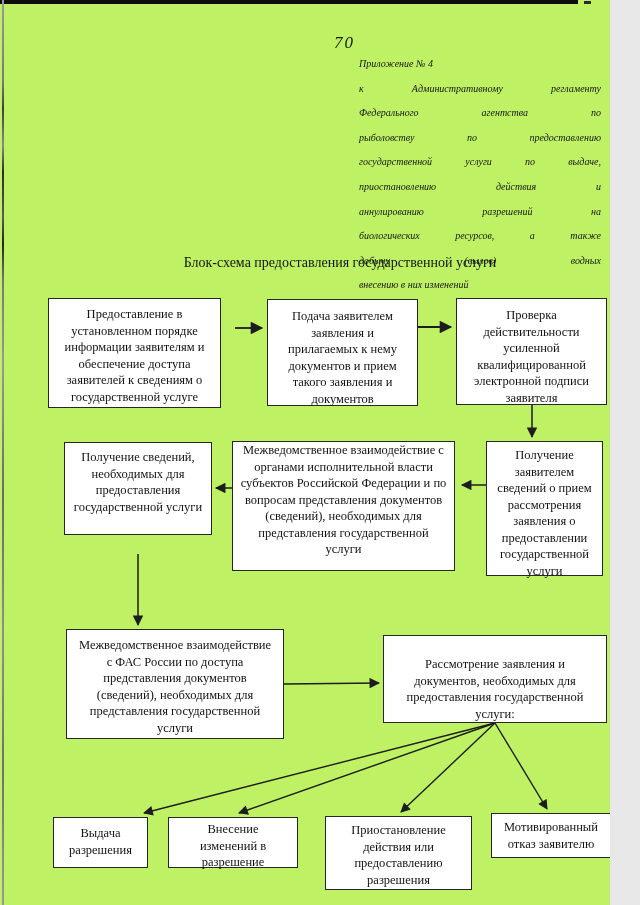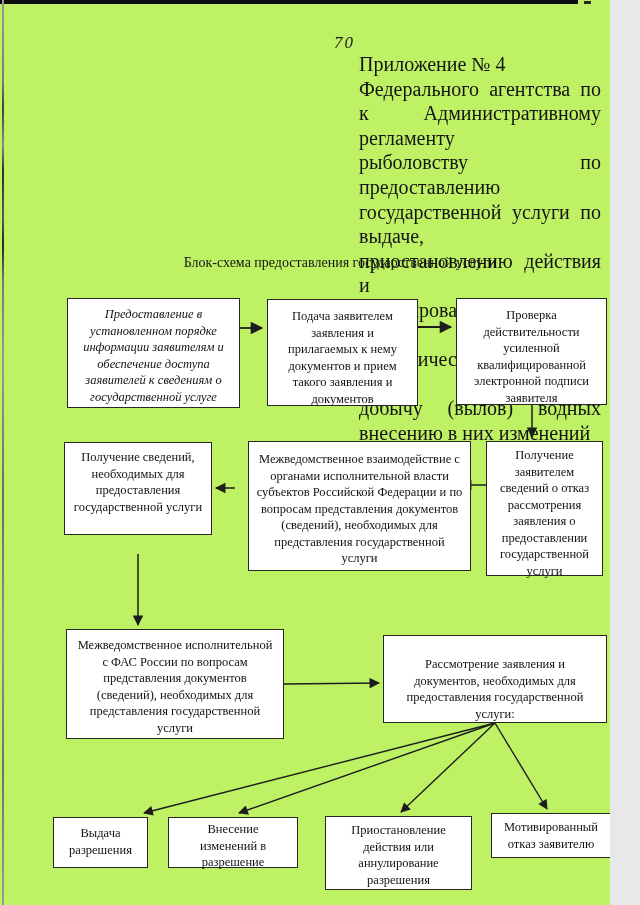--- a/index.html
+++ b/index.html
@@ -23,21 +23,21 @@
     background:linear-gradient(to bottom,#3a3a3a 0%,#4a4a4a 30%,#333 55%,#555 75%,#3a3a3a 100%);}
   .scan-tick-1{position:absolute;left:627px;top:843px;width:13px;height:2px;background:#4a4a4a;}
   .scan-tick-2{position:absolute;left:630px;top:887px;width:10px;height:2px;background:#555;}
 
   .page-number{
     position:absolute;left:334px;top:33px;width:40px;
     font-style:italic;font-size:17px;letter-spacing:2px;color:#1c1c1c;
   }
   .appendix{
     position:absolute;left:359px;top:52px;width:242px;
-    font-size:20px;line-height:24.6px;color:#141414;
+    font-size:10px;line-height:24.6px;color:#141414;font-style:italic;
   }
   .appendix .jline{text-align:justify;text-align-last:justify;}
   .appendix .lline{text-align:left;}
 
   .chart-title{
     position:absolute;left:35px;top:255px;width:610px;
     text-align:center;font-size:14px;color:#141414;
   }
 
   .box{
@@ -63,22 +63,22 @@
   <div class="scan-top-dot"></div>
   <div class="scan-left"></div>
   <div class="scan-right"></div>
   <div class="scan-tick-1"></div>
   <div class="scan-tick-2"></div>
 
   <div class="page-number">70</div>
 
   <div class="appendix">
     <div class="lline">Приложение № 4</div>
+    <div class="jline">к Административному регламенту</div>
     <div class="jline">Федерального агентства по</div>
-    <div class="jline">к Административному регламенту</div>
     <div class="jline">рыболовству по предоставлению</div>
     <div class="jline">государственной услуги по выдаче,</div>
     <div class="jline">приостановлению действия и</div>
     <div class="jline">аннулированию разрешений на</div>
     <div class="jline">биологических ресурсов, а также</div>
     <div class="jline">добычу (вылов) водных</div>
     <div class="lline">внесению в них изменений</div>
   </div>
 
   <div class="chart-title">Блок-схема предоставления государственной услуги</div>
@@ -95,61 +95,61 @@
     <line x1="486" y1="485" x2="462" y2="485" stroke-width="1.5" marker-end="url(#ah)"></line>
     <line x1="235" y1="488" x2="216" y2="488" stroke-width="1.5" marker-end="url(#ah)"></line>
     <line x1="138" y1="554" x2="138" y2="625" stroke-width="1.5" marker-end="url(#ah)"></line>
     <line x1="284" y1="684" x2="379" y2="683" stroke-width="1.5" marker-end="url(#ah)"></line>
     <line x1="495" y1="723" x2="144" y2="813" stroke-width="1.4" marker-end="url(#ah)"></line>
     <line x1="495" y1="723" x2="239" y2="813" stroke-width="1.4" marker-end="url(#ah)"></line>
     <line x1="495" y1="723" x2="401" y2="812" stroke-width="1.4" marker-end="url(#ah)"></line>
     <line x1="495" y1="723" x2="547" y2="809" stroke-width="1.4" marker-end="url(#ah)"></line>
   </svg>
 
-  <div class="box" style="left:67px;top:298px;width:173px;height:110px;padding:7px 9px 4px;font-style:italic;">
+  <div class="box" style="left:48px;top:298px;width:173px;height:110px;padding:7px 9px 4px;">
     <span>Предоставление в установленном порядке информации заявителям и обеспечение доступа заявителей к сведениям о государственной услуге</span>
   </div>
 
   <div class="box" style="left:267px;top:299px;width:151px;height:107px;padding:8px 8px 0;">
     <span>Подача заявителем заявления и прилагаемых к нему документов и прием такого заявления и документов</span>
   </div>
 
   <div class="box" style="left:456px;top:298px;width:151px;height:107px;padding:8px 6px 4px;">
     <span>Проверка действительности усиленной квалифицированной электронной подписи заявителя</span>
   </div>
 
   <div class="box" style="left:486px;top:441px;width:117px;height:135px;padding:5px 5px 0;">
-    <span>Получение заявителем сведений о отказ рассмотрения заявления о предоставлении государственной услуги</span>
+    <span>Получение заявителем сведений о прием рассмотрения заявления о предоставлении государственной услуги</span>
   </div>
 
-  <div class="box" style="left:248px;top:441px;width:223px;height:130px;padding:9px 6px 0;">
+  <div class="box" style="left:232px;top:441px;width:223px;height:130px;padding:0 6px 0;">
     <span>Межведомственное взаимодействие с органами исполнительной власти субъектов Российской Федерации и по вопросам представления документов (сведений), необходимых для представления государственной услуги</span>
   </div>
 
   <div class="box" style="left:64px;top:442px;width:148px;height:93px;padding:6px 8px 0;">
     <span>Получение сведений, необходимых для предоставления государственной услуги</span>
   </div>
 
   <div class="box" style="left:66px;top:629px;width:218px;height:110px;padding:7px 10px 0;">
-    <span>Межведомственное исполнительной с ФАС России по вопросам представления документов (сведений), необходимых для представления государственной услуги</span>
+    <span>Межведомственное взаимодействие с ФАС России по доступа представления документов (сведений), необходимых для представления государственной услуги</span>
   </div>
 
   <div class="box" style="left:383px;top:635px;width:224px;height:88px;padding:8px 14px 0;justify-content:flex-end;">
     <span>Рассмотрение заявления и документов, необходимых для предоставления государственной услуги:</span>
   </div>
 
   <div class="box" style="left:53px;top:817px;width:95px;height:51px;padding:7px 4px 0;align-items:center;">
     <span>Выдача разрешения</span>
   </div>
 
   <div class="box" style="left:168px;top:817px;width:130px;height:51px;padding:3px 14px 0;">
     <span>Внесение изменений в разрешение</span>
   </div>
 
   <div class="box" style="left:325px;top:816px;width:147px;height:74px;padding:5px 10px 0;">
-    <span>Приостановление действия или аннулирование разрешения</span>
+    <span>Приостановление действия или предоставлению разрешения</span>
   </div>
 
   <div class="box" style="left:491px;top:813px;width:120px;height:45px;padding:5px 2px 0;">
     <span>Мотивированный отказ заявителю</span>
   </div>
 
 </div>
 
 </body></html>

